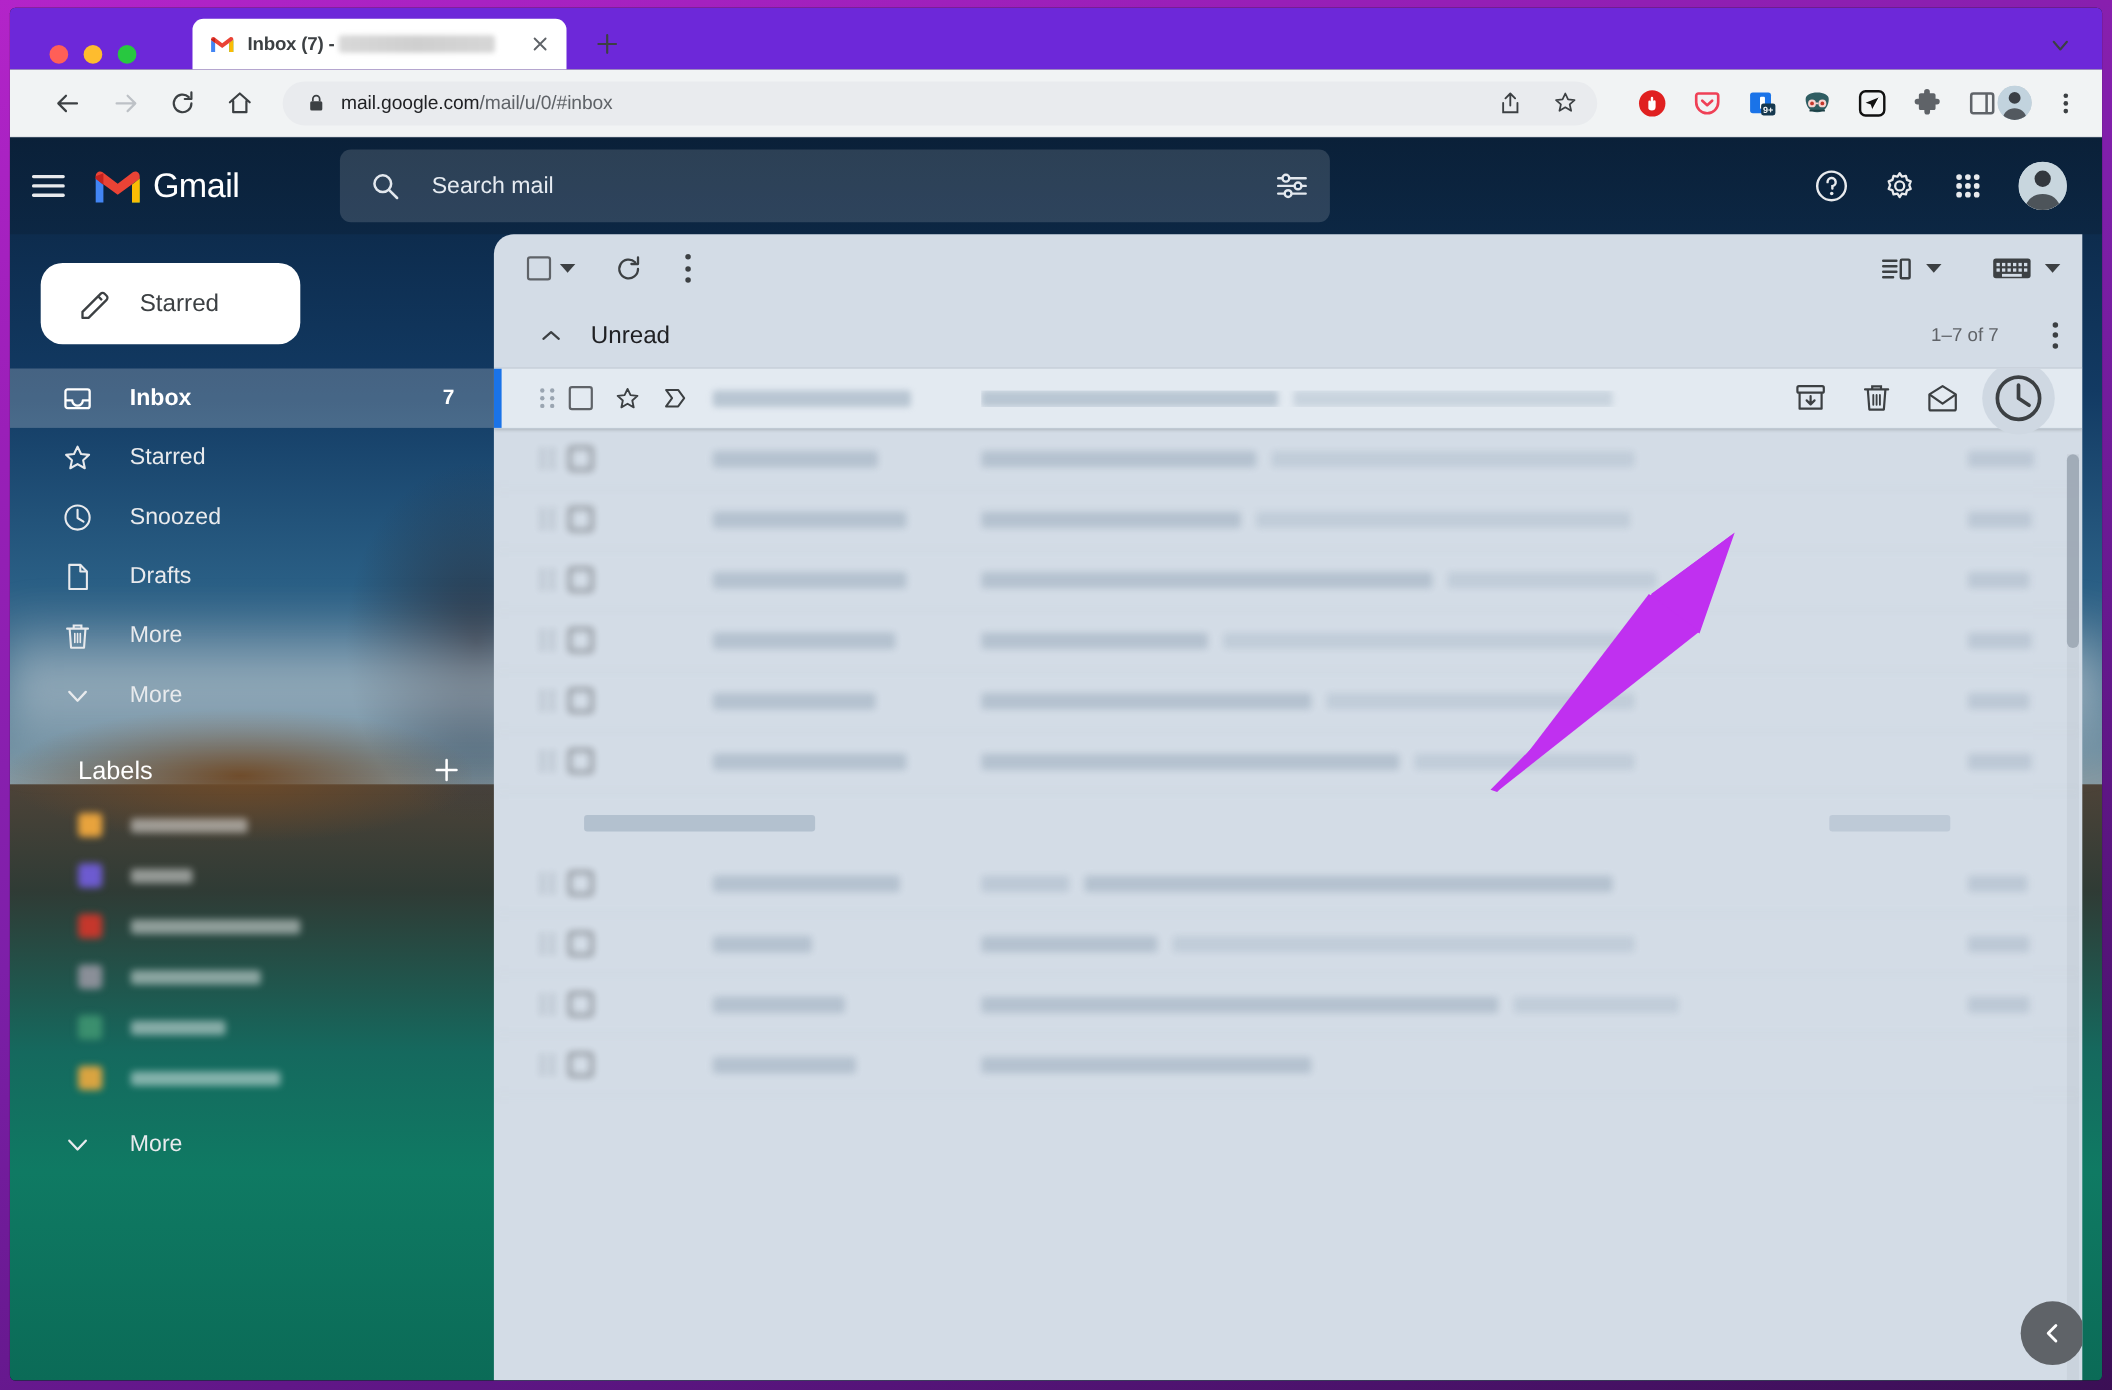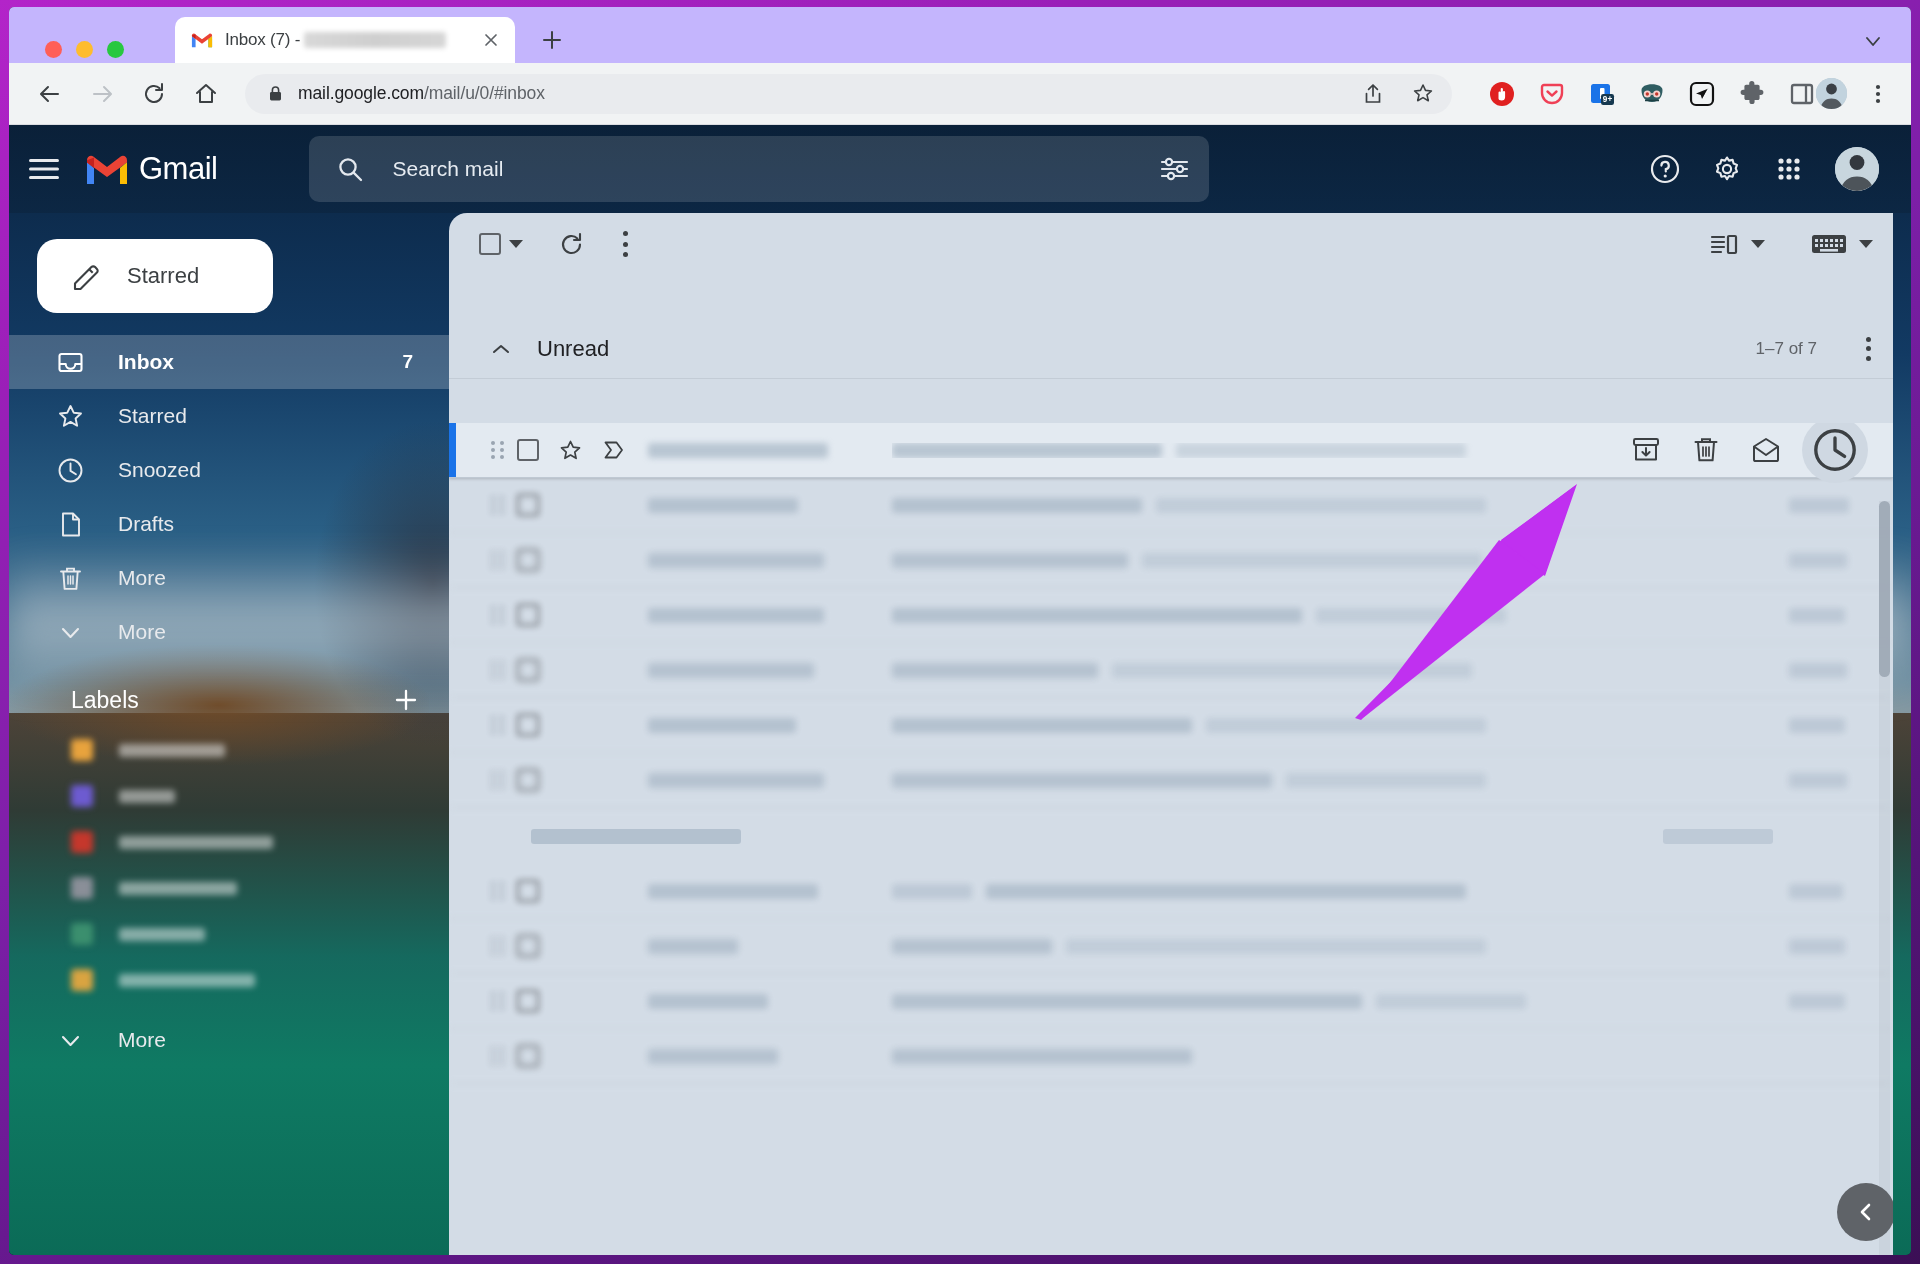--- a/index.html
+++ b/index.html
@@ -16,22 +16,22 @@
     padding: 7px 9px 9px 9px;
   }
   #browser {
     position: relative; width: 100%; height: 100%;
     background: #1b1b1b; border-radius: 5px; overflow: hidden;
   }
 
   
   #tabstrip {
     position: relative; height: 56px;
-    background: #c4b5fd;
-    display: flex; align-items: flex-end;
+    background: #6d28d9;
+    display: flex; align-items: flex-end; font-weight: bold;
   }
   #traffic { position: absolute; left: 36px; top: 34px; display: flex; gap: 14px; }
   .dot { width: 17px; height: 17px; border-radius: 50%; }
   .dot.r { background: #ff5f57; }
   .dot.y { background: #febc2e; }
   .dot.g { background: #28c840; }
 
   #tab {
     position: absolute; left: 166px; bottom: 0;
     width: 340px; height: 46px;
@@ -57,21 +57,21 @@
     width: 26px; height: 26px; color: #3c4043;
   }
   #tabchevron {
     position: absolute; right: 26px; bottom: 10px;
     width: 24px; height: 24px; color: #3c4043;
   }
 
   
   #omnirow {
     height: 62px; background: #f1f3f4;
-    display: flex; align-items: center; padding: 0 22px 0 28px;
+    display: flex; align-items: center; padding: 0 22px 0 40px;
     border-bottom: 1px solid #dadce0;
   }
   .navbtn { width: 26px; height: 26px; color: #3c4043; margin-right: 26px; flex: none; }
   .navbtn.dim { color: #bdc1c6; }
   #omnibox {
     flex: 1; height: 40px; background: #e9ebee; border-radius: 20px;
     display: flex; align-items: center; padding: 0 14px 0 22px; margin-right: 10px;
   }
   #lock { width: 17px; height: 17px; margin-right: 14px; color: #3c4043; flex: none; }
   #url { font-size: 17.5px; color: #5f6368; white-space: nowrap; letter-spacing: -0.1px; }
@@ -143,21 +143,21 @@
   #g-avatar {
     width: 44px; height: 44px; border-radius: 50%; overflow: hidden;
     background: #c3d0d8; flex: none;
   }
 
   
   #panel {
     position: relative; margin: 0 18px 0 440px;
     background: #d3dce6; border-radius: 18px 0 0 0;
     flex: 1; overflow: hidden;
-    display: flex; flex-direction: column; gap: 44px;
+    display: flex; flex-direction: column;
   }
   #ptoolbar { height: 62px; display: flex; align-items: center; padding: 0 20px 0 30px; flex: none; }
   #selall { display: flex; align-items: center; gap: 8px; }
   #selbox { width: 22px; height: 22px; border: 2px solid #5f6368; border-radius: 3px; }
   .caret { width: 0; height: 0; border-left: 7px solid transparent; border-right: 7px solid transparent; border-top: 8px solid #3c4043; }
   #refresh { width: 25px; height: 25px; margin-left: 36px; color: #3c4043; }
   #tbmore { width: 6px; height: 26px; margin-left: 38px; }
   .vdots { display: flex; flex-direction: column; justify-content: space-between; height: 100%; align-items: center; }
   .vdots i { width: 5px; height: 5px; border-radius: 50%; background: #3c4043; display: block; }
   #tb-right { margin-left: auto; display: flex; align-items: center; gap: 16px; }

